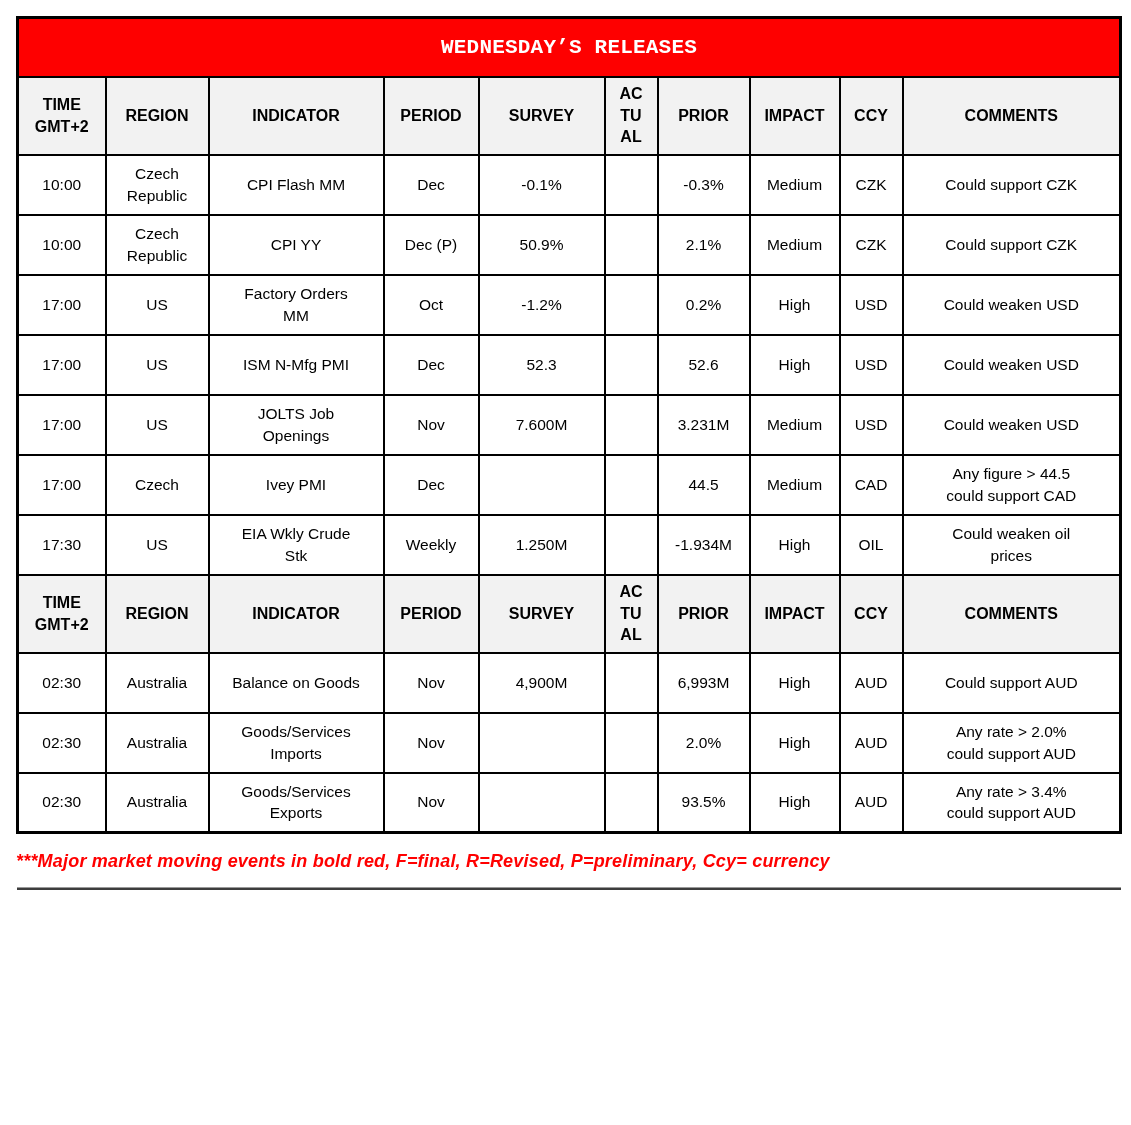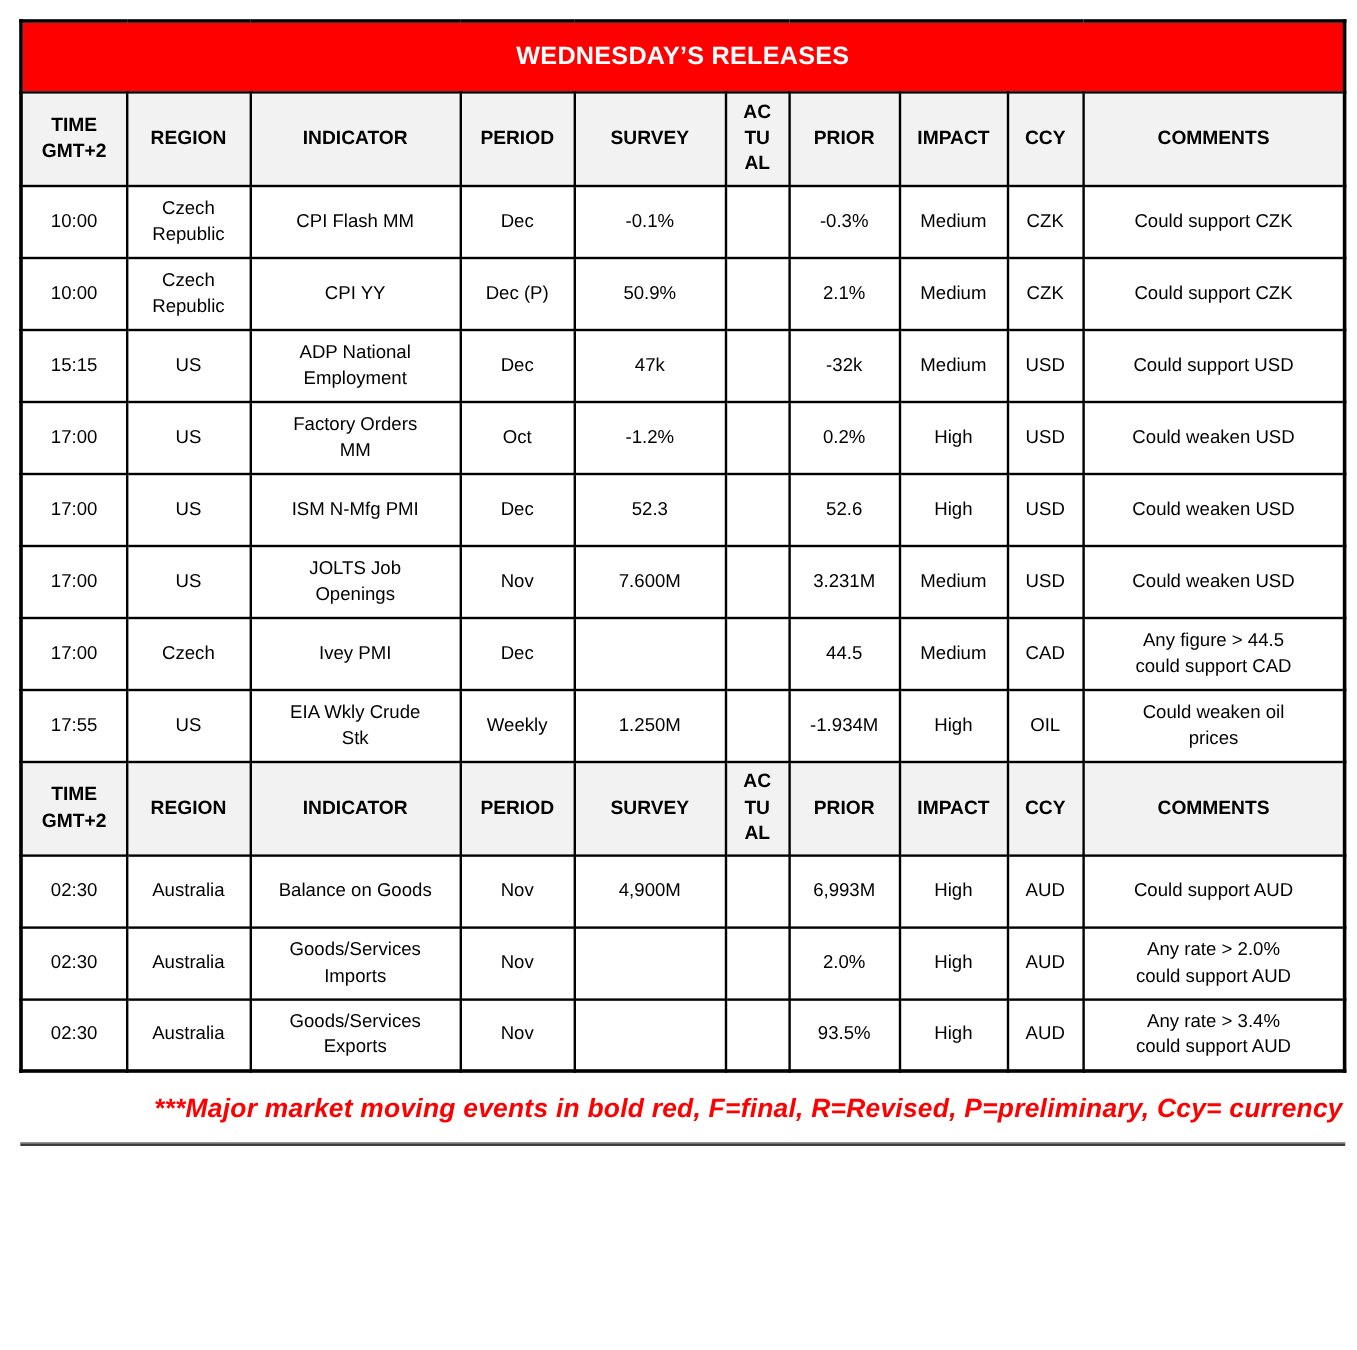--- a/index.html
+++ b/index.html
@@ -21,34 +21,34 @@
     border:3px solid var(--border);
   }
   td{
     border:2px solid var(--border);
     text-align:center;vertical-align:middle;
     padding:2px 4px;overflow:hidden;
   }
   tr.banner-row td{
     background:var(--banner-bg);color:var(--banner-text);
     font-weight:bold;font-size:21px;height:59px;
-    letter-spacing:.2px;white-space:pre-line;
+    letter-spacing:.2px;white-space:pre-line;font-family:Liberation Mono, monospace;
   }
   tr.header-row td{
     background:var(--header-bg);font-weight:bold;font-size:16px;
     height:78px;white-space:pre-line;line-height:1.35;color:#000;
   }
   tr.data-row td{
     background:#ffffff;font-size:15.5px;height:60px;
     white-space:pre-line;line-height:1.4;color:#000;
   }
   .footnote{
-    width:1103px;margin-top:17px;text-align:right;
+    width:1103px;margin-top:17px;text-align:left;
     color:var(--note-text);font-weight:bold;font-style:italic;
-    font-size:22px;letter-spacing:.2px;
+    font-size:18px;letter-spacing:.2px;
   }
   .bottom-rule{
     width:1104px;margin-top:15px;margin-left:1px;
     border-top:1px solid #9a9a9a;height:3px;background:#3d3d3d;
   }
 </style>
 </head>
 <body>
 
 <div class="page">
@@ -104,33 +104,20 @@
           <td>CPI YY</td>
           <td>Dec (P)</td>
           <td>50.9%</td>
           <td></td>
           <td>2.1%</td>
           <td>Medium</td>
           <td>CZK</td>
           <td>Could support CZK</td>
         </tr>
         <tr class="data-row">
-          <td>15:15</td>
-          <td>US</td>
-          <td>ADP National
-Employment</td>
-          <td>Dec</td>
-          <td>47k</td>
-          <td></td>
-          <td>-32k</td>
-          <td>Medium</td>
-          <td>USD</td>
-          <td>Could support USD</td>
-        </tr>
-        <tr class="data-row">
           <td>17:00</td>
           <td>US</td>
           <td>Factory Orders
 MM</td>
           <td>Oct</td>
           <td>-1.2%</td>
           <td></td>
           <td>0.2%</td>
           <td>High</td>
           <td>USD</td>
@@ -168,21 +155,21 @@
           <td>Dec</td>
           <td></td>
           <td></td>
           <td>44.5</td>
           <td>Medium</td>
           <td>CAD</td>
           <td>Any figure &gt; 44.5
 could support CAD</td>
         </tr>
         <tr class="data-row">
-          <td>17:55</td>
+          <td>17:30</td>
           <td>US</td>
           <td>EIA Wkly Crude
 Stk</td>
           <td>Weekly</td>
           <td>1.250M</td>
           <td></td>
           <td>-1.934M</td>
           <td>High</td>
           <td>OIL</td>
           <td>Could weaken oil

